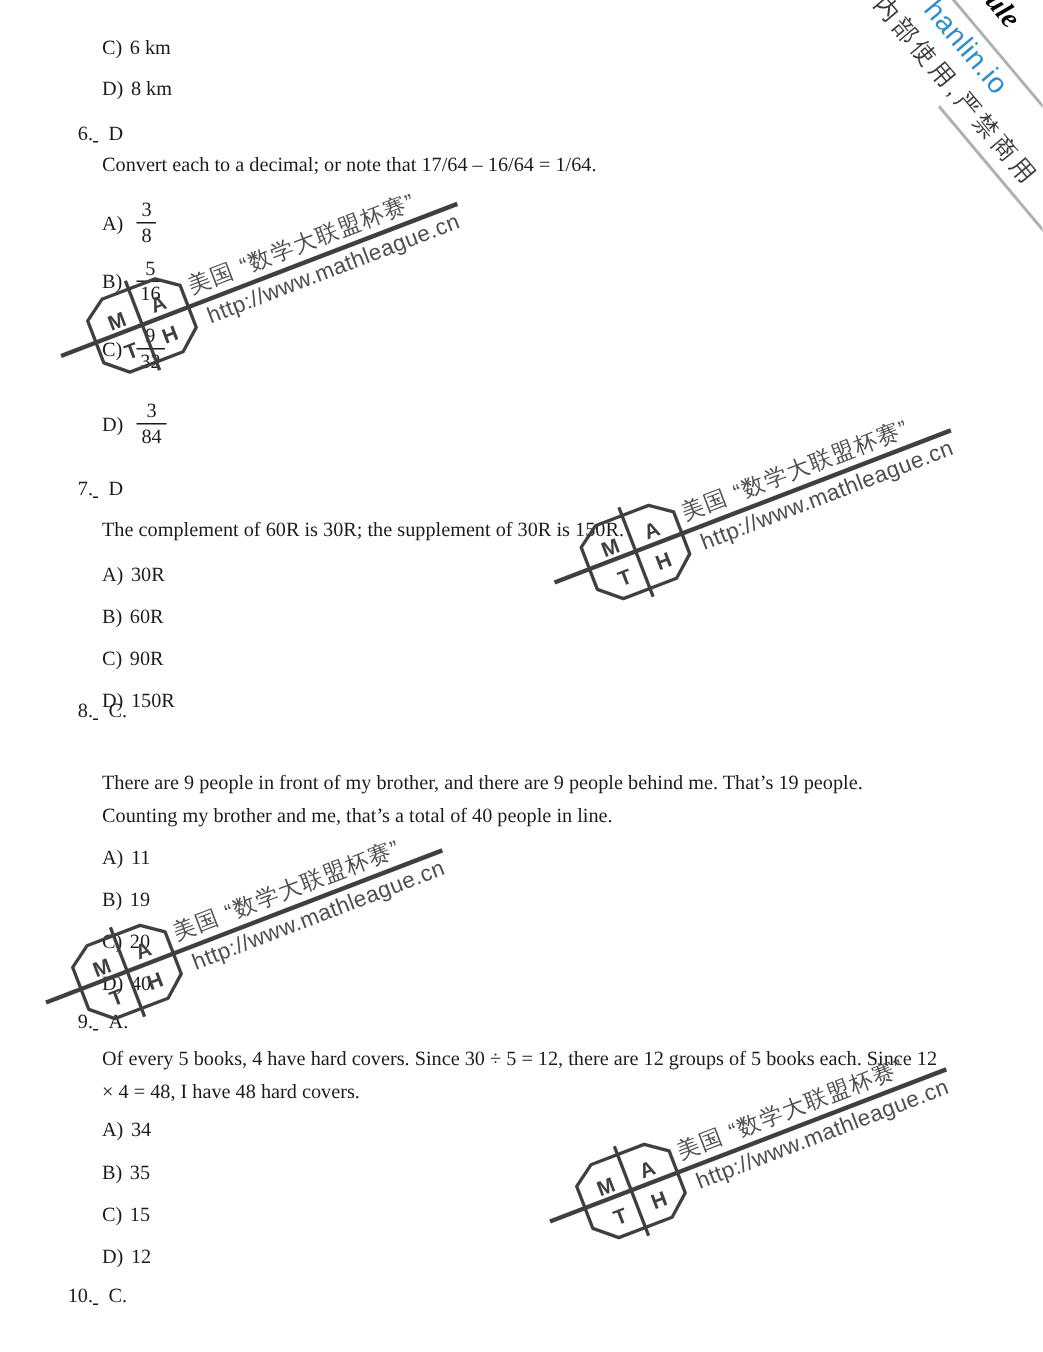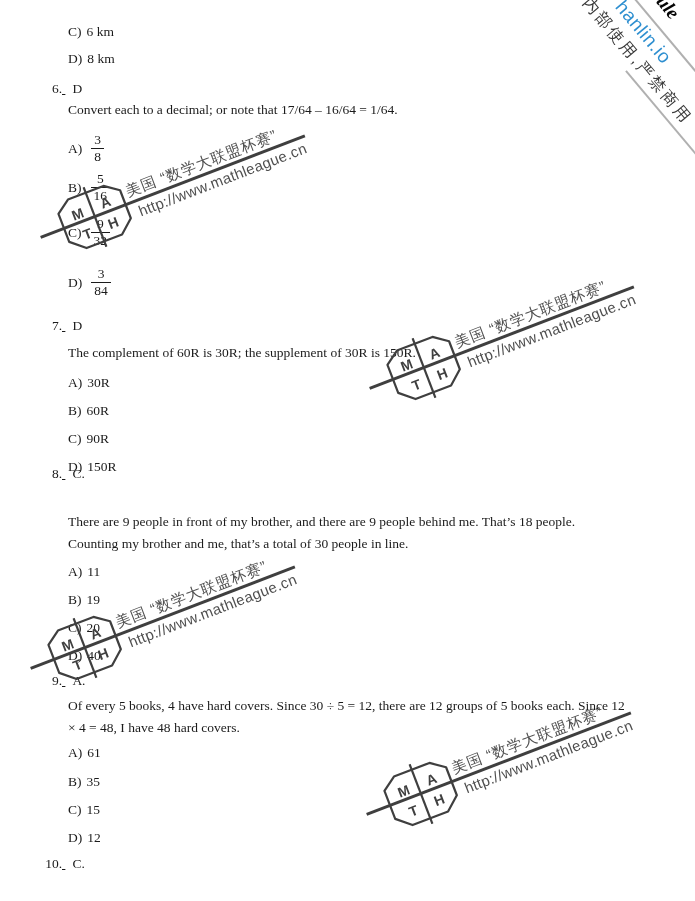--- a/index.html
+++ b/index.html
@@ -106,22 +106,22 @@
 </div>
 <div class="opt" style="top:459px">
   <span>D)</span>
   <span>150R</span>
 </div>
 
 <div class="qrow" style="top:466px">
   <span class="qnum">8.</span>
   <span class="qans">C.</span>
 </div>
-<div class="expl" style="top:514px">There are 9 people in front of my brother, and there are 9 people behind me. That’s 18 people.</div>
-<div class="expl" style="top:536px">Counting my brother and me, that’s a total of 30 people in line.</div>
+<div class="expl" style="top:514px">There are 9 people in front of my brother, and there are 9 people behind me. That’s 19 people.</div>
+<div class="expl" style="top:536px">Counting my brother and me, that’s a total of 40 people in line.</div>
 <div class="opt" style="top:564px">
   <span>A)</span>
   <span>11</span>
 </div>
 <div class="opt" style="top:592px">
   <span>B)</span>
   <span>19</span>
 </div>
 <div class="opt" style="top:620px">
   <span>C)</span>
@@ -133,21 +133,21 @@
 </div>
 
 <div class="qrow" style="top:673px">
   <span class="qnum">9.</span>
   <span class="qans">A.</span>
 </div>
 <div class="expl" style="top:698px">Of every 5 books, 4 have hard covers. Since 30 ÷ 5 = 12, there are 12 groups of 5 books each. Since 12</div>
 <div class="expl" style="top:720px">× 4 = 48, I have 48 hard covers.</div>
 <div class="opt" style="top:745px">
   <span>A)</span>
-  <span>61</span>
+  <span>34</span>
 </div>
 <div class="opt" style="top:774px">
   <span>B)</span>
   <span>35</span>
 </div>
 <div class="opt" style="top:802px">
   <span>C)</span>
   <span>15</span>
 </div>
 <div class="opt" style="top:830px">

